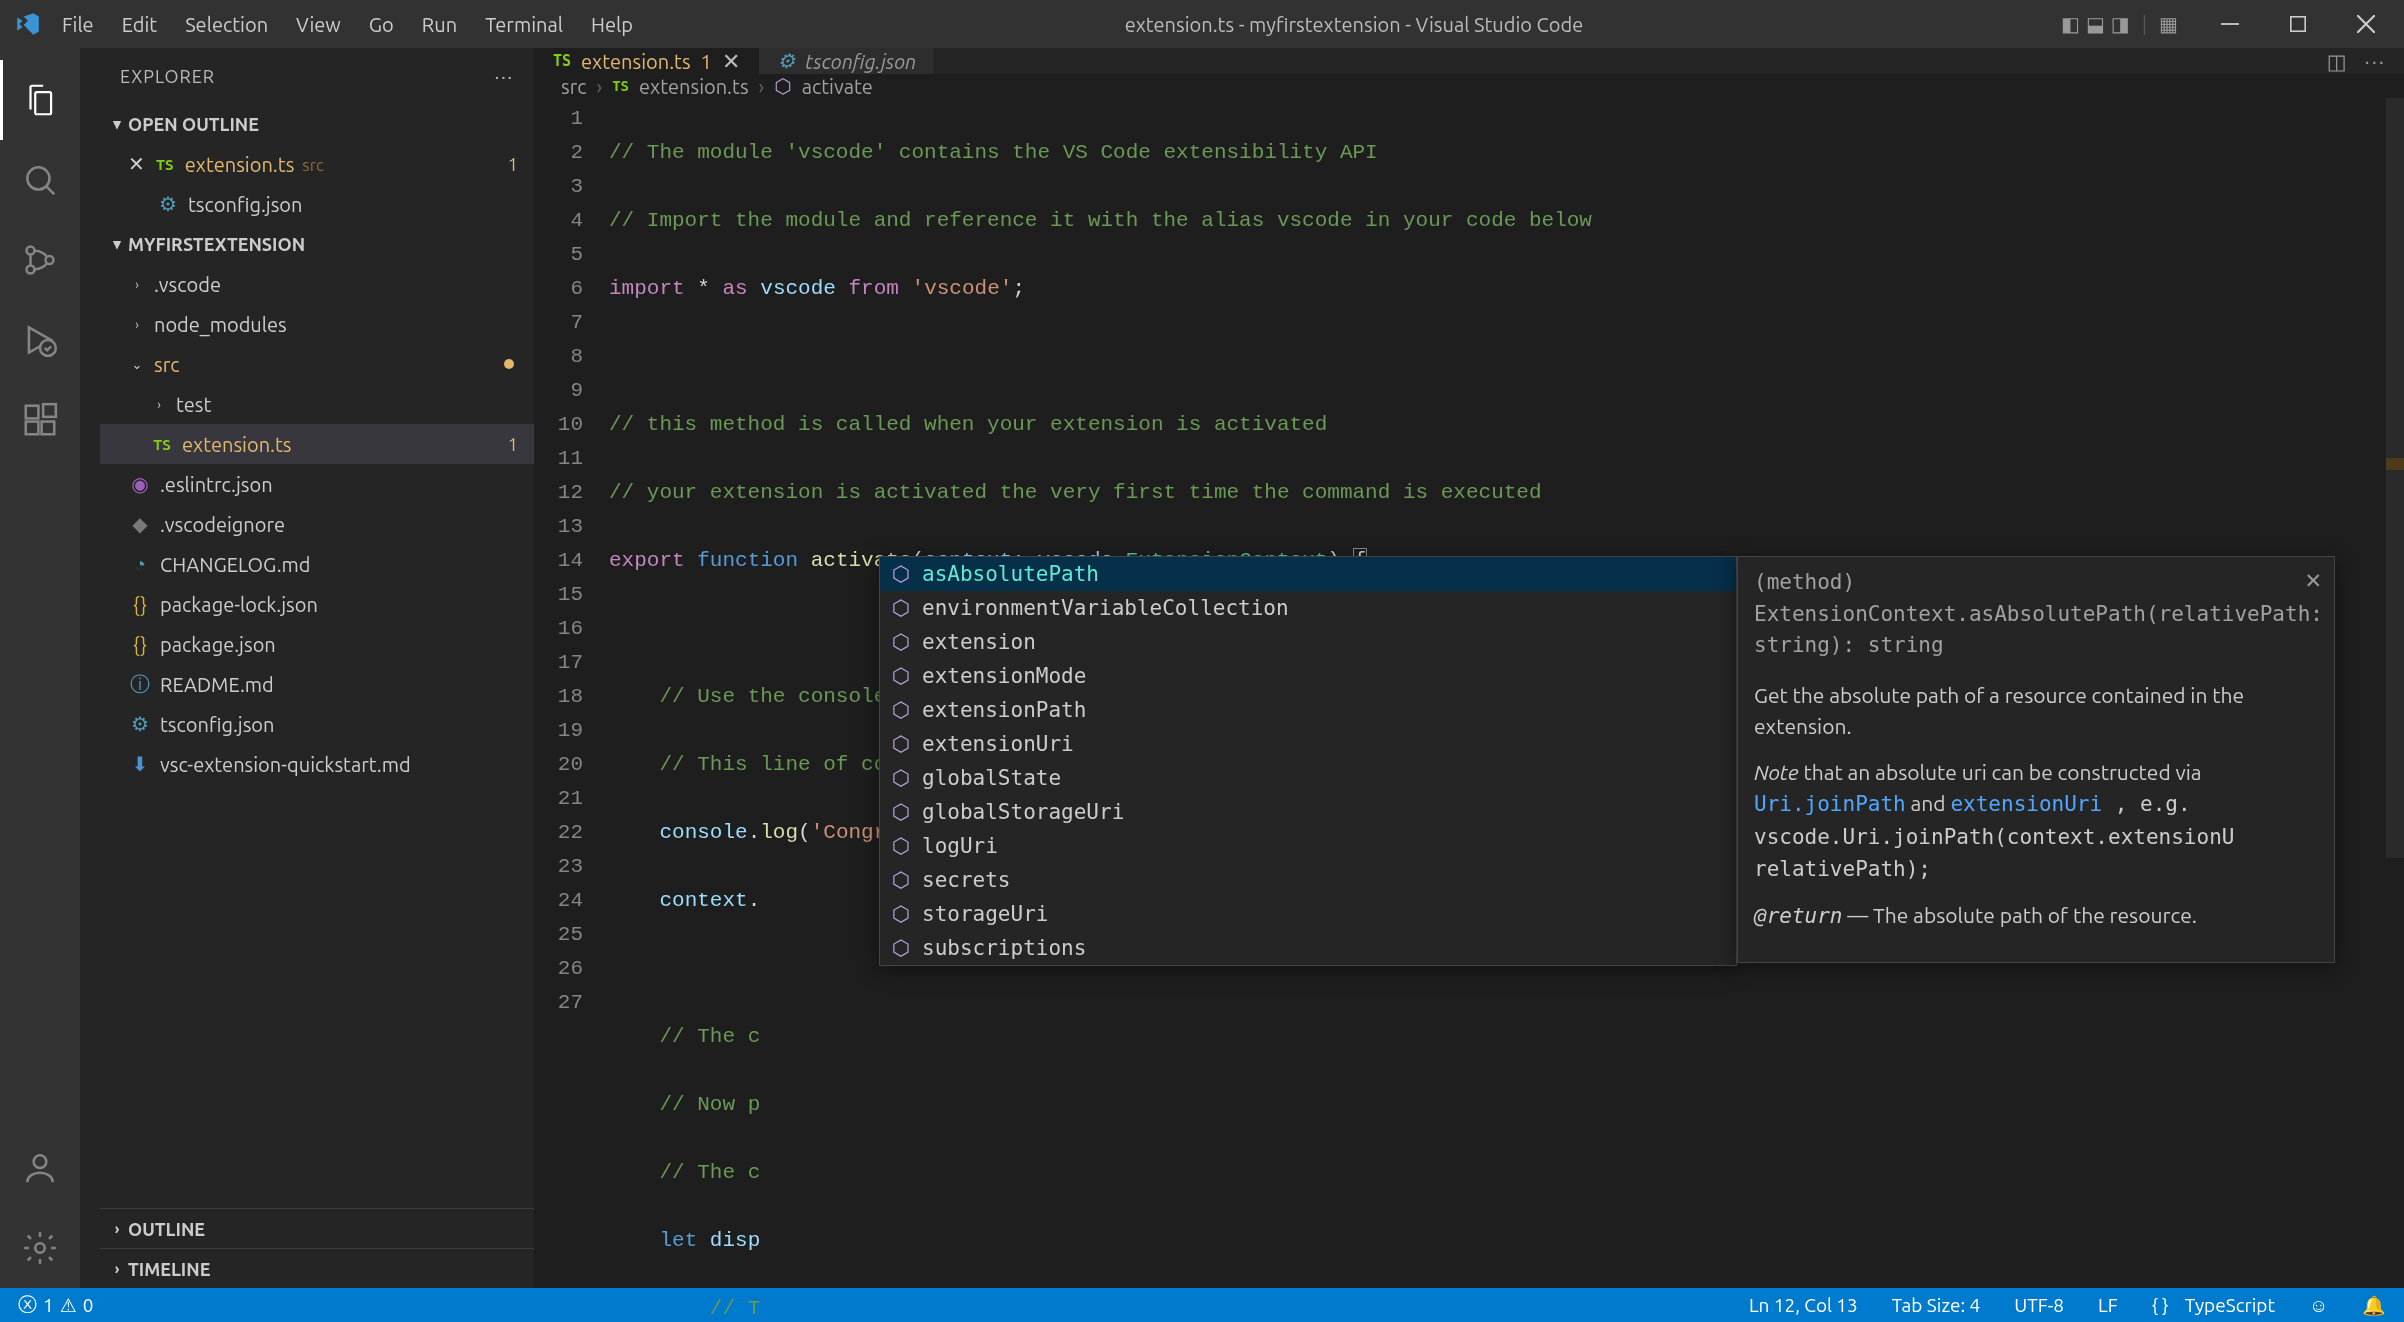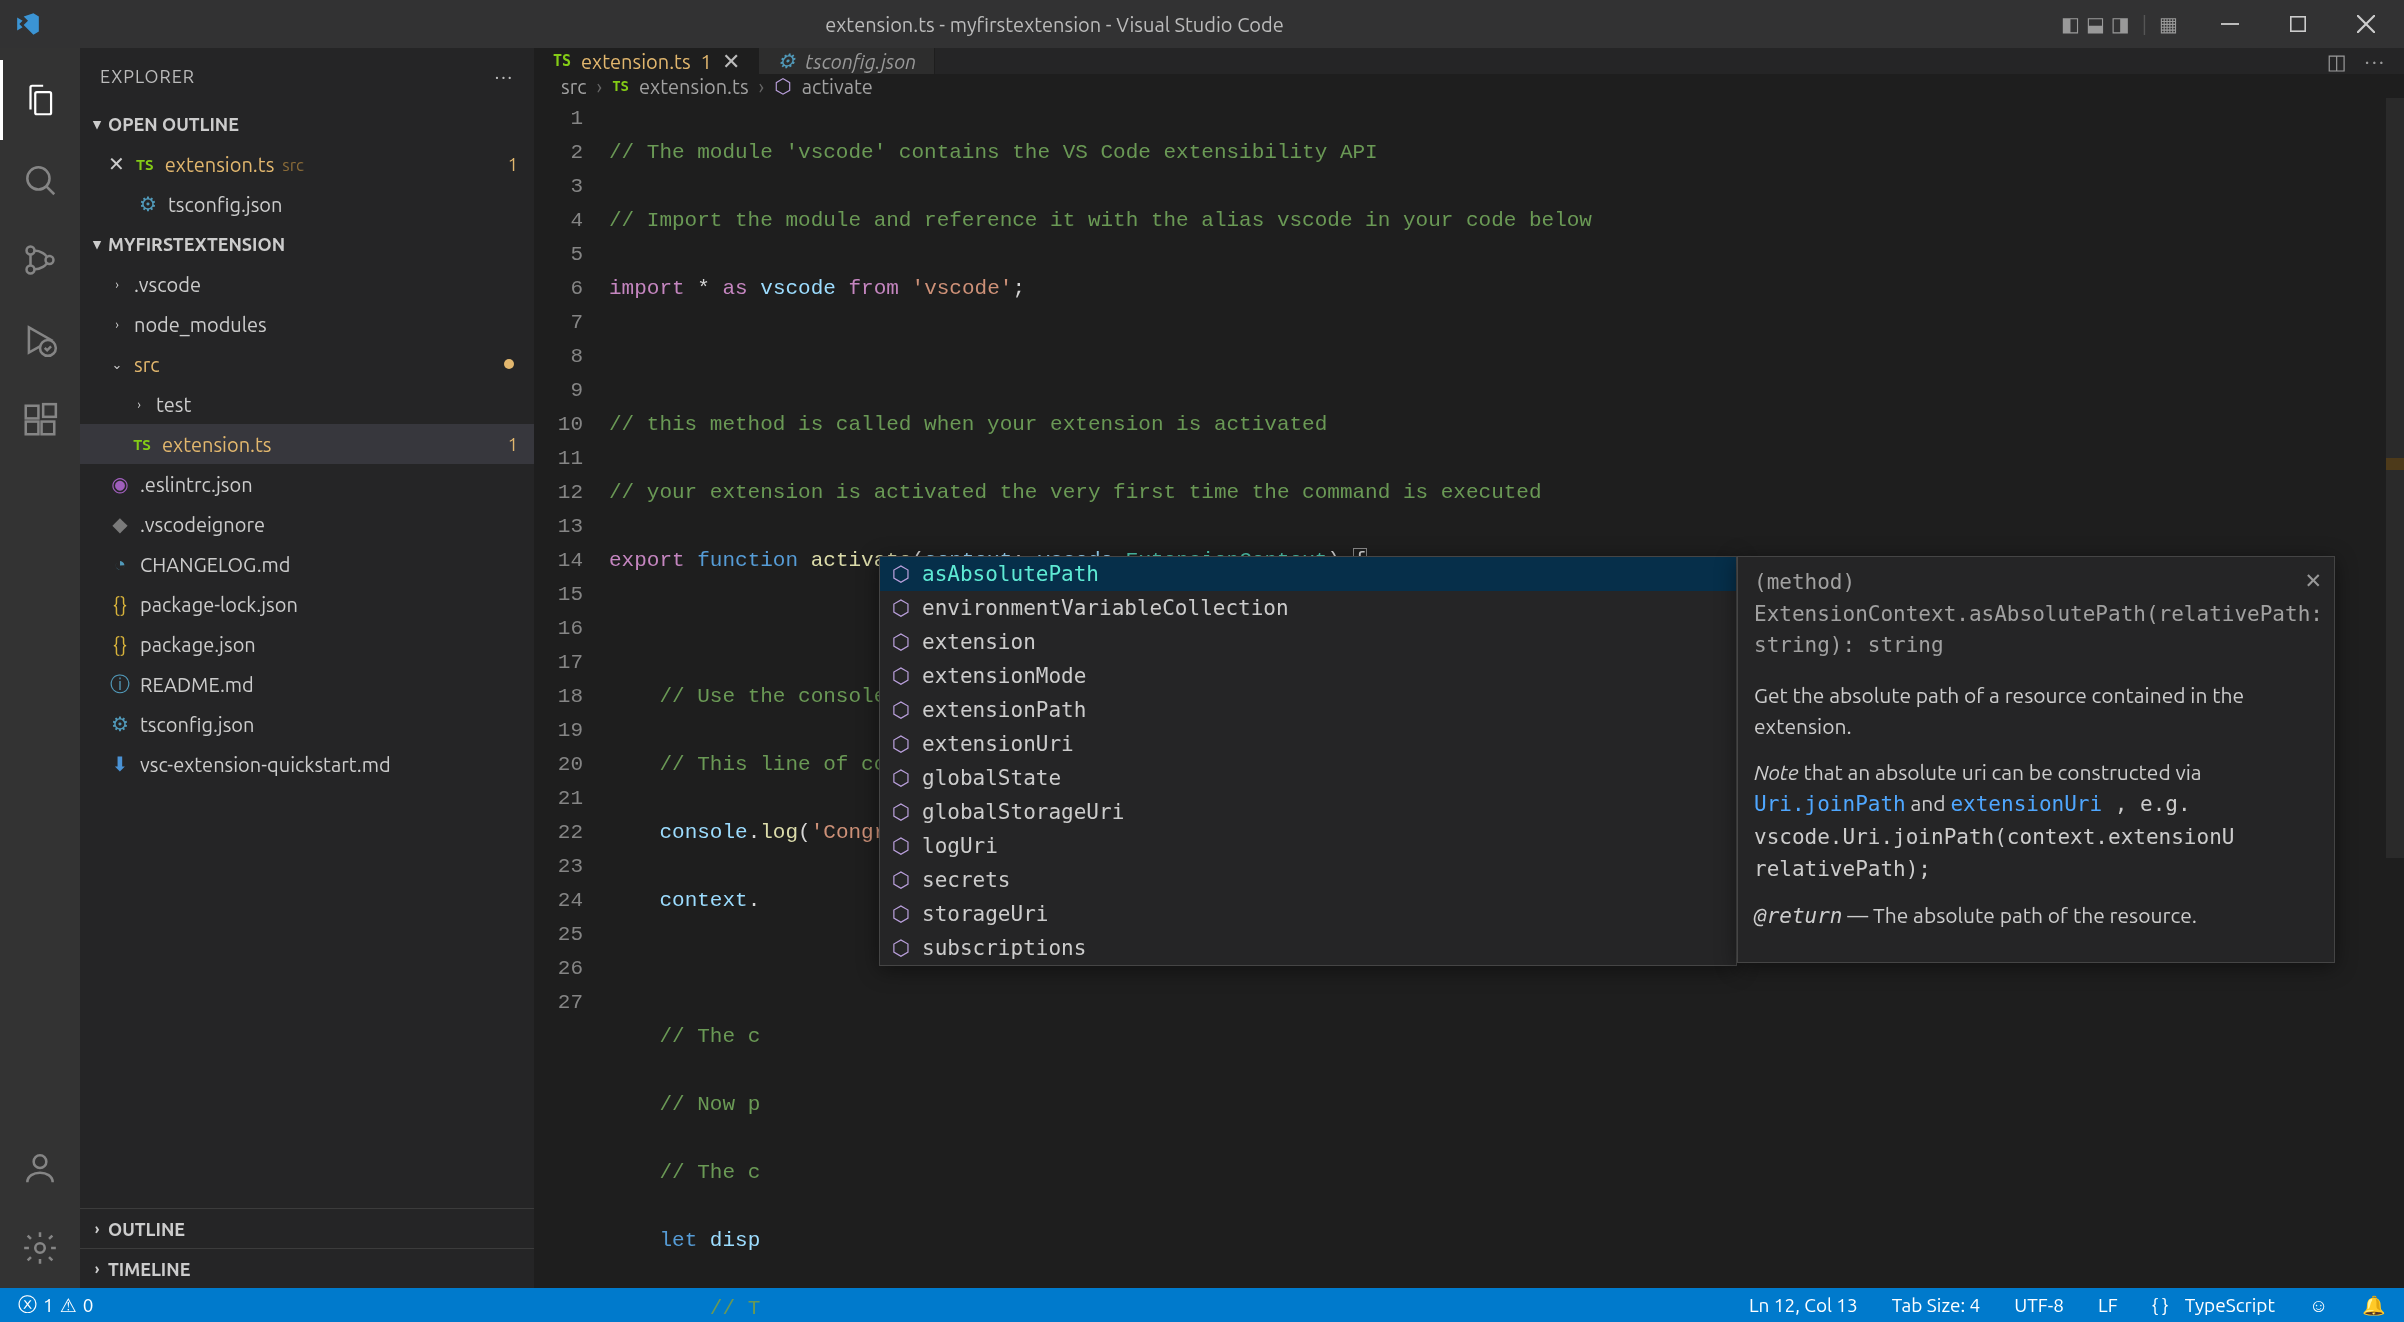--- a/index.html
+++ b/index.html
@@ -55,20 +55,21 @@
   content: ''; position: absolute; left: 0; top: 0; bottom: 0; width: 3px; background: #fff;
 }
 .activitybar .spacer { flex: 1; }
 
 
 .sidebar {
   width: 455px;
   background: #252526;
   display: flex; flex-direction: column;
   border-right: 1px solid #1e1e1e;
+  padding-left: 20px;
 }
 .sidebar-header {
   height: 56px; display: flex; align-items: center; justify-content: space-between;
   padding: 0 20px; color: #bbbbbb; font-size: 18px; letter-spacing: 1px;
 }
 .section-head {
   height: 40px; display: flex; align-items: center; padding-left: 6px;
   font-weight: 700; font-size: 18px; color: #cccccc; cursor: pointer;
 }
 .section-head .chev { width: 22px; text-align: center; font-size: 15px; }
@@ -177,20 +178,30 @@
 </head>
 <body>
 
 <div class="window">
 
   <div class="titlebar">
     <div class="logo">
       <svg width="26" height="26" viewBox="0 0 24 24">
           <path fill="#3b94d4" d="M17 2l5 3v14l-5 3-9-9 4-4-4-4 9-3zM7 9L2 6v12l5-3-3-3 3-3z"></path>
         </svg>
+    </div>
+    <div class="menus">
+      <span>File</span>
+      <span>Edit</span>
+      <span>Selection</span>
+      <span>View</span>
+      <span>Go</span>
+      <span>Run</span>
+      <span>Terminal</span>
+      <span>Help</span>
     </div>
     <div class="wintitle">extension.ts - myfirstextension - Visual Studio Code</div>
     <div class="winicons">
       <div class="grp">
         <span>◧</span>
         <span>⬓</span>
         <span>◨</span>
         <span style="margin:0 6px;color:#555">|</span>
         <span>▦</span>
       </div>

